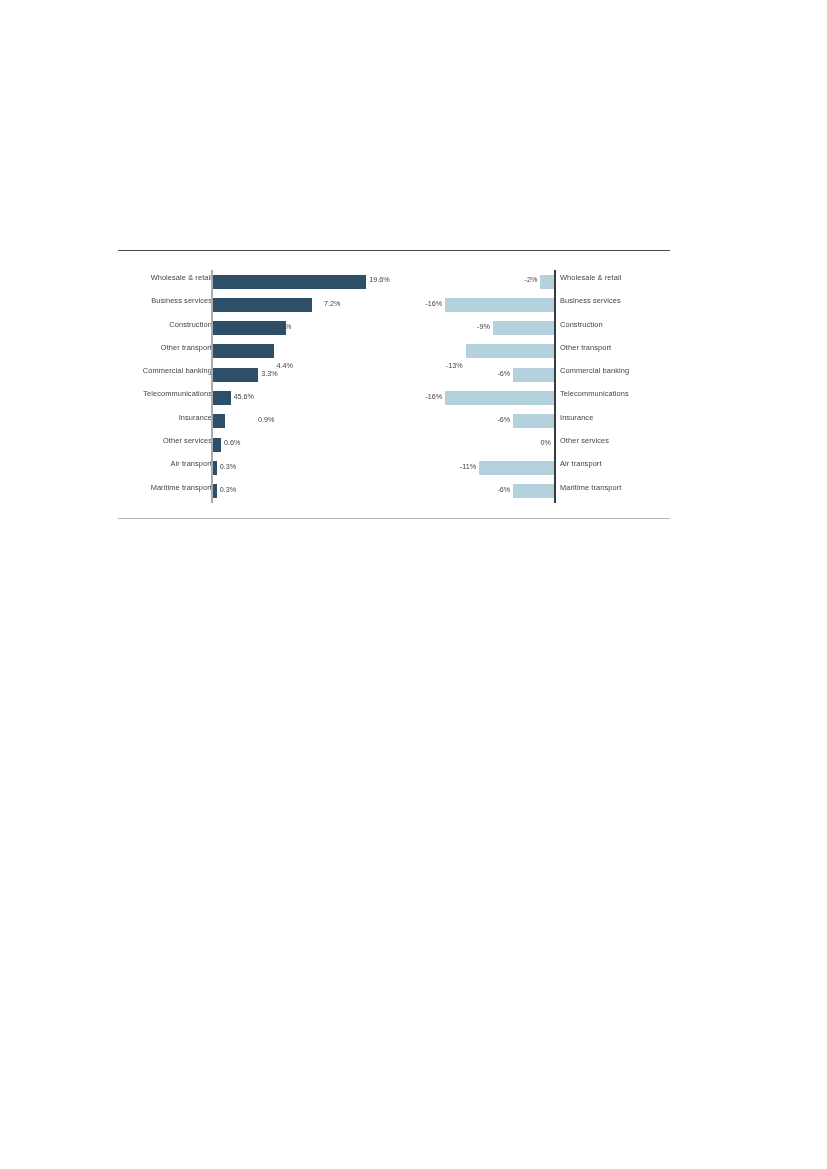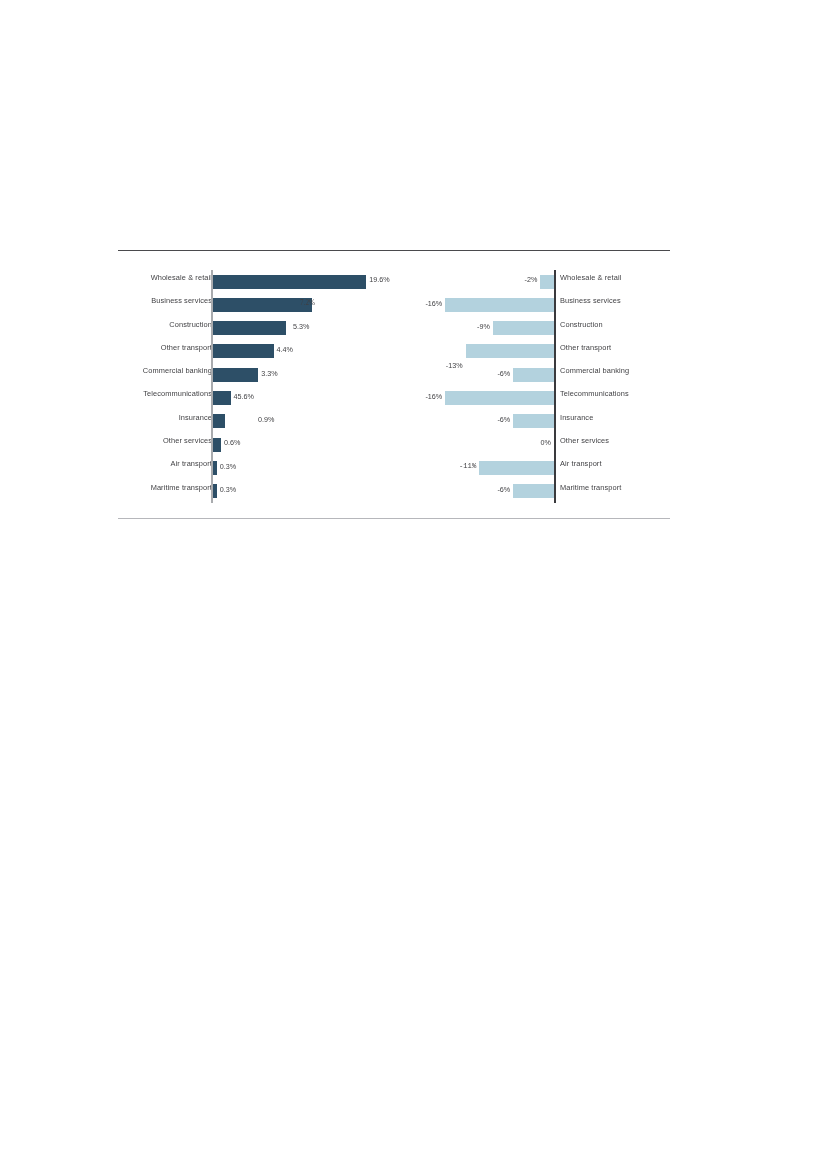--- a/index.html
+++ b/index.html
@@ -135,41 +135,41 @@
         <div class="left-value" style="left: 251.335px;">19.6%</div>
         <div class="right-axis"></div>
         <div class="right-bar" style="width: 13.6px; left: 422.4px; background: rgb(179, 210, 222);"></div>
         <div class="right-value" style="right: 132.6px;">-2%</div>
         <div class="right-label">Wholesale &amp; retail</div>
       </div>
       <div class="chart-row">
         <div class="left-label">Business services</div>
         <div class="left-axis"></div>
         <div class="left-bar" style="width: 99.72px; background: rgb(45, 79, 103);"></div>
-        <div class="left-value" style="left: 182px; font-family: Liberation Serif, serif;">7.2%</div>
+        <div class="left-value" style="left: 206px;">7.2%</div>
         <div class="right-axis"></div>
         <div class="right-bar" style="width: 108.8px; left: 327.2px; background: rgb(179, 210, 222);"></div>
         <div class="right-value" style="right: 227.8px;">-16%</div>
         <div class="right-label">Business services</div>
       </div>
       <div class="chart-row">
         <div class="left-label">Construction</div>
         <div class="left-axis"></div>
         <div class="left-bar" style="width: 73.405px; background: rgb(45, 79, 103);"></div>
-        <div class="left-value" style="left: 175px;">5.3%</div>
+        <div class="left-value" style="left: 157px;">5.3%</div>
         <div class="right-axis"></div>
         <div class="right-bar" style="width: 61.2px; left: 374.8px; background: rgb(179, 210, 222);"></div>
         <div class="right-value" style="right: 180.2px;">-9%</div>
         <div class="right-label">Construction</div>
       </div>
       <div class="chart-row">
         <div class="left-label">Other transport</div>
         <div class="left-axis"></div>
         <div class="left-bar" style="width: 60.94px; background: rgb(45, 79, 103);"></div>
-        <div class="left-value" style="left: 158.54px;">4.4%</div>
+        <div class="left-value" style="left: 158.54px; margin-top: 16px;">4.4%</div>
         <div class="right-axis"></div>
         <div class="right-bar" style="width: 88.4px; left: 347.6px; background: rgb(179, 210, 222);"></div>
         <div class="right-value" style="right: 207.4px; margin-top: 16px;">-13%</div>
         <div class="right-label">Other transport</div>
       </div>
       <div class="chart-row">
         <div class="left-label">Commercial banking</div>
         <div class="left-axis"></div>
         <div class="left-bar" style="width: 45.705px; background: rgb(45, 79, 103);"></div>
         <div class="left-value" style="left: 143.305px;">3.3%</div>
@@ -207,21 +207,21 @@
         <div class="right-value" style="right: 119px;">0%</div>
         <div class="right-label">Other services</div>
       </div>
       <div class="chart-row">
         <div class="left-label">Air transport</div>
         <div class="left-axis"></div>
         <div class="left-bar" style="width: 4.155px; background: rgb(45, 79, 103);"></div>
         <div class="left-value" style="left: 101.755px;">0.3%</div>
         <div class="right-axis"></div>
         <div class="right-bar" style="width: 74.8px; left: 361.2px; background: rgb(179, 210, 222);"></div>
-        <div class="right-value" style="right: 193.8px; font-family: Liberation Mono, monospace;">-11%</div>
+        <div class="right-value" style="right: 193.8px;">-11%</div>
         <div class="right-label">Air transport</div>
       </div>
       <div class="chart-row">
         <div class="left-label">Maritime transport</div>
         <div class="left-axis"></div>
         <div class="left-bar" style="width: 4.155px; background: rgb(45, 79, 103);"></div>
         <div class="left-value" style="left: 101.755px;">0.3%</div>
         <div class="right-axis"></div>
         <div class="right-bar" style="width: 40.8px; left: 395.2px; background: rgb(179, 210, 222);"></div>
         <div class="right-value" style="right: 159.8px;">-6%</div>

